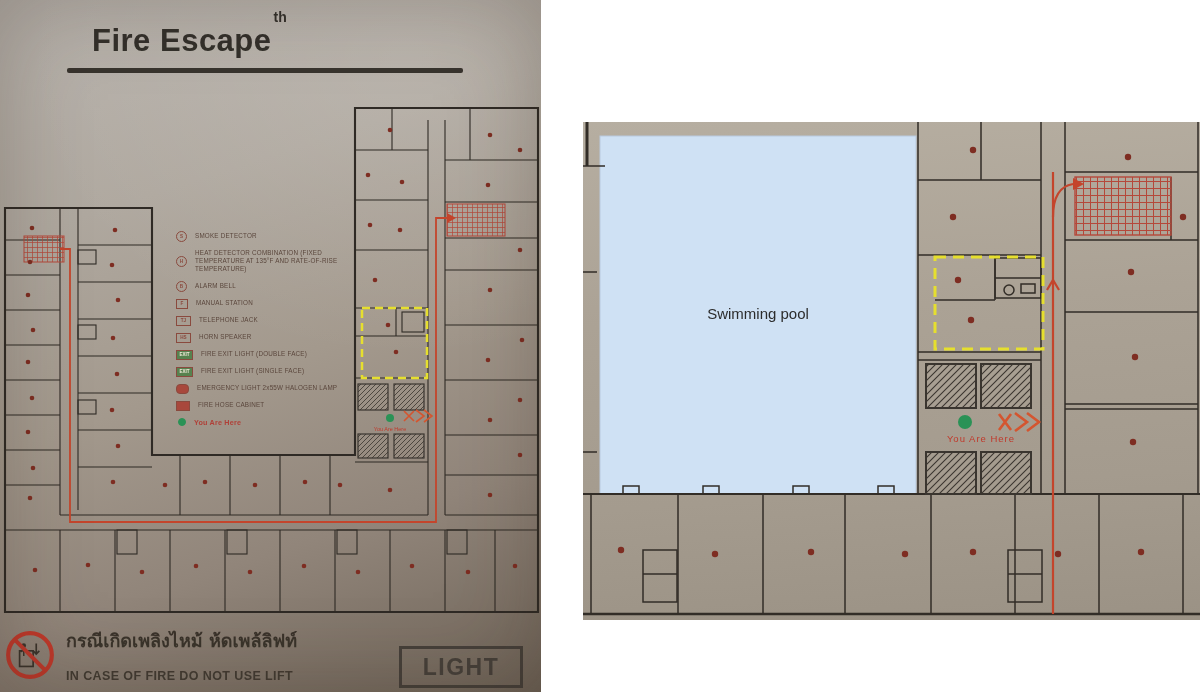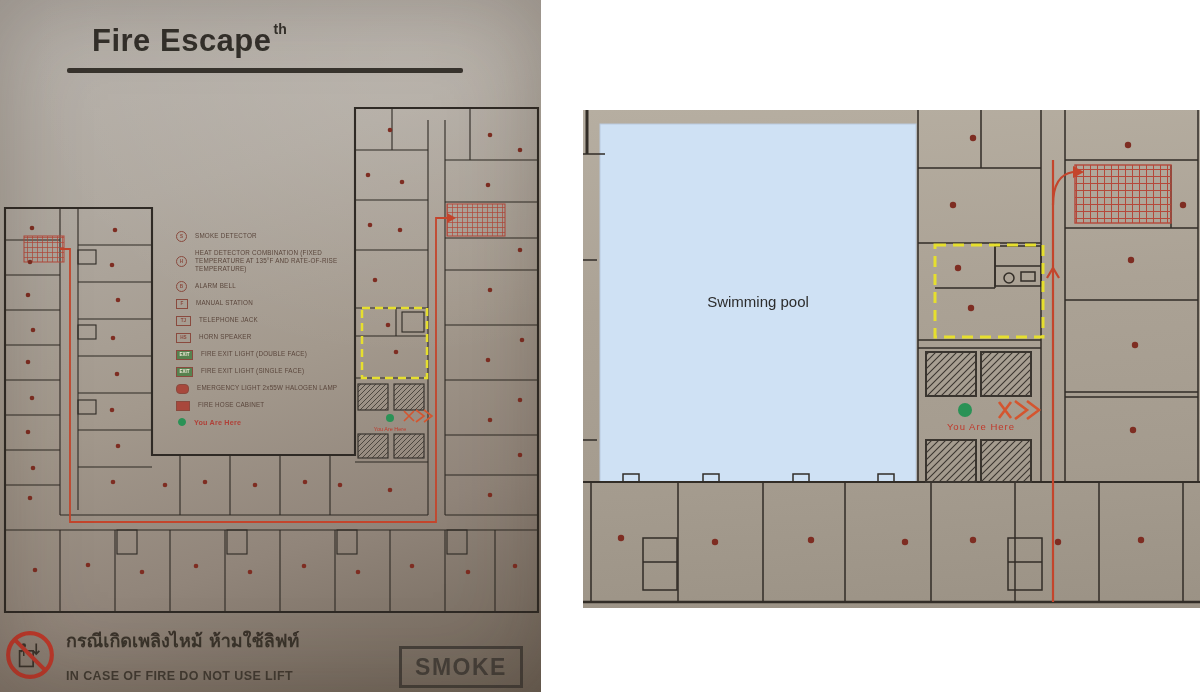--- a/index.html
+++ b/index.html
@@ -11,21 +11,21 @@
   .photo-left{position:absolute;left:0;top:0;width:541px;height:692px;overflow:hidden;
     background:
       radial-gradient(130% 80% at 75% 8%, rgba(255,255,255,.12), transparent 55%),
       linear-gradient(162deg,#b8b3ad 0%,#afa89f 28%,#a3998d 52%,#91857a 74%,#6f6458 100%);}
   .photo-left::after{content:"";position:absolute;inset:0;
       box-shadow:inset 0 0 90px rgba(45,32,20,.28);pointer-events:none;}
 
   .title-row{position:absolute;left:92px;top:8px;display:flex;align-items:flex-start;color:#33302b;}
   .title-main{font-size:31px;font-weight:700;letter-spacing:.5px;margin-top:15px;}
   .title-floor{font-size:49px;font-weight:800;line-height:1;margin-left:18px;letter-spacing:1px;}
-  .title-sup{font-size:14px;font-weight:700;margin-top:13px;margin-left:2px;}
+  .title-sup{font-size:14px;font-weight:700;margin-top:1px;margin-left:2px;}
   .title-underline{position:absolute;left:67px;top:68px;width:396px;height:4.5px;
       background:#38342e;border-radius:2px;}
 
   .plan-left{position:absolute;left:0;top:90px;width:540px;height:535px;}
 
   
   .legend{position:absolute;left:176px;top:231px;width:174px;color:#5a463c;}
   .lg-row{display:flex;align-items:center;gap:8px;margin-bottom:7px;}
   .lg-ic{flex:0 0 auto;width:12px;height:10px;border:1px solid #8a4a3e;color:#8a4a3e;
      font-size:4.6px;font-weight:700;display:flex;align-items:center;justify-content:center;
@@ -44,21 +44,21 @@
   .no-lift{width:52px;height:52px;flex:0 0 auto;}
   .warning-text{margin-left:10px;}
   .warn-thai{font-size:18px;font-weight:700;color:#3a332b;font-family:"DejaVu Sans",sans-serif;}
   .warn-eng{font-size:12.5px;font-weight:700;letter-spacing:.4px;color:#423b32;margin-top:14px;}
 
   .brand-box{position:absolute;left:399px;top:646px;width:118px;height:36px;
      border:3px solid #46403a;display:flex;align-items:center;justify-content:center;
      font-size:23px;font-weight:600;letter-spacing:1.5px;color:#46403a;}
 
   
-  .photo-right{position:absolute;left:583px;top:110px;width:617px;height:498px;overflow:hidden;
+  .photo-right{position:absolute;left:583px;top:122px;width:617px;height:498px;overflow:hidden;
     background:linear-gradient(176deg,#b6aea1 0%,#aba295 38%,#a49b8e 72%,#9b9285 100%);}
   .plan-right{position:absolute;left:0;top:0;width:617px;height:498px;}
 
   svg text{font-family:"Liberation Sans",sans-serif;}
 </style>
 </head>
 <body>
 
 <div class="stage">
 
@@ -232,27 +232,27 @@
         <g stroke="#3a332b" fill="#3a332b">
           <rect x="15" y="21" width="13" height="15" fill="none" stroke-width="1.6"></rect>
           <circle cx="19" cy="16" r="2.2" stroke="none"></circle>
           <path d="M19,19 V26 M16,22 L19,19 L22,22" fill="none" stroke-width="1.4"></path>
           <path d="M31,14 L31,24 M28,21 L31,24 L34,21" fill="none" stroke-width="1.6"></path>
         </g>
         <circle cx="25" cy="25" r="21" fill="none" stroke="#c0392b" stroke-width="4"></circle>
         <path d="M10,10 L40,40" stroke="#c0392b" stroke-width="4"></path>
       </svg>
       <div class="warning-text">
-        <div class="warn-thai">กรณีเกิดเพลิงไหม้ ห้ามใช้ลิฟท์</div>
+        <div class="warn-thai">กรณีเกิดเพลิงไหม้ ห้ดเพล้ลิฟท์</div>
         <div class="warn-eng">IN CASE OF FIRE DO NOT USE LIFT</div>
       </div>
     </footer>
 
     <div class="brand-box">
-      <span>SMOKE</span>
+      <span>LIGHT</span>
     </div>
   </section>
 
   <section class="photo-right">
     <svg class="plan-right" viewBox="0 0 617 498">
       <defs>
         <pattern id="hatchR" width="7" height="7" patternUnits="userSpaceOnUse">
           <path d="M0,7 L7,0 M-1,1 L1,-1 M6,8 L8,6" stroke="#3a352f" stroke-width="1.1"></path>
         </pattern>
         <pattern id="redGridR" width="7" height="7" patternUnits="userSpaceOnUse">

